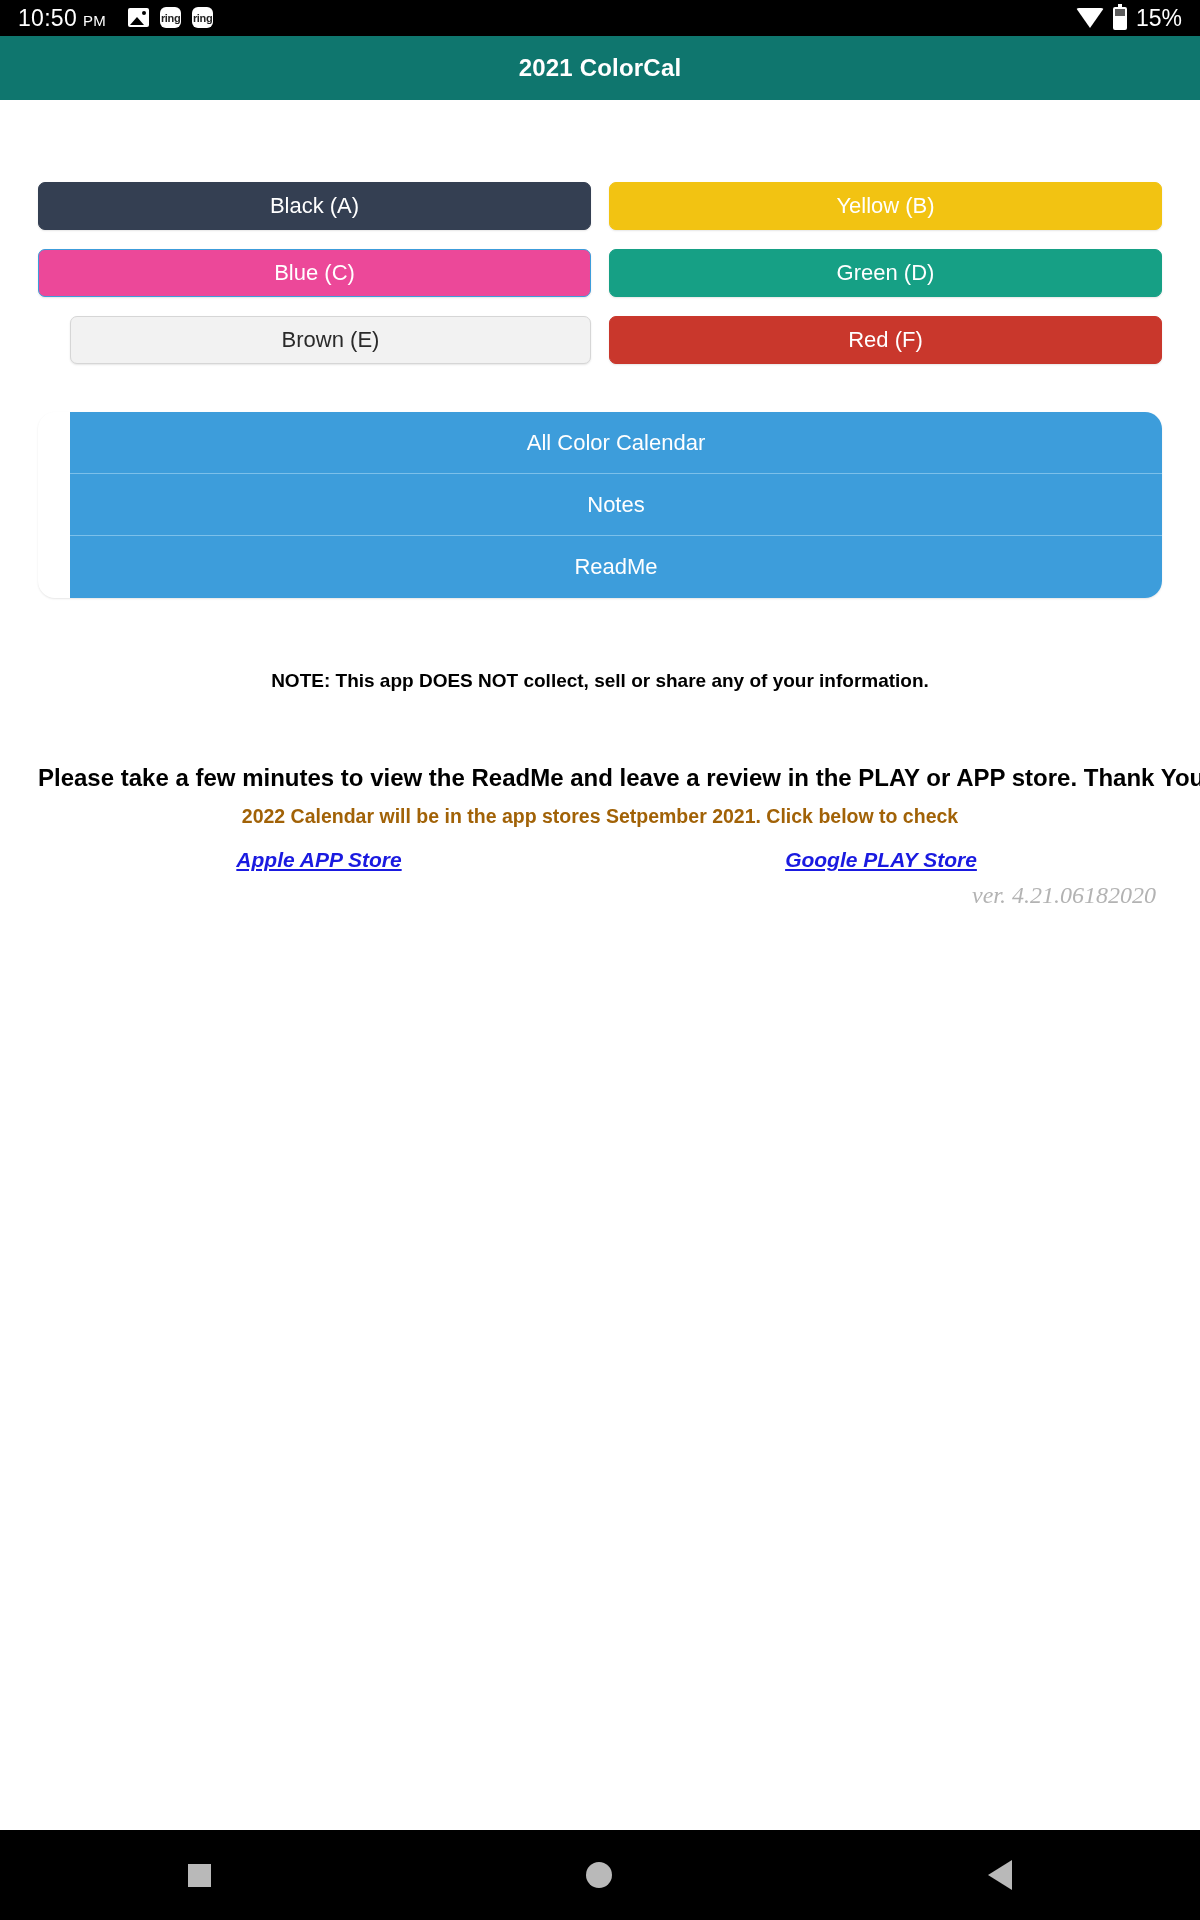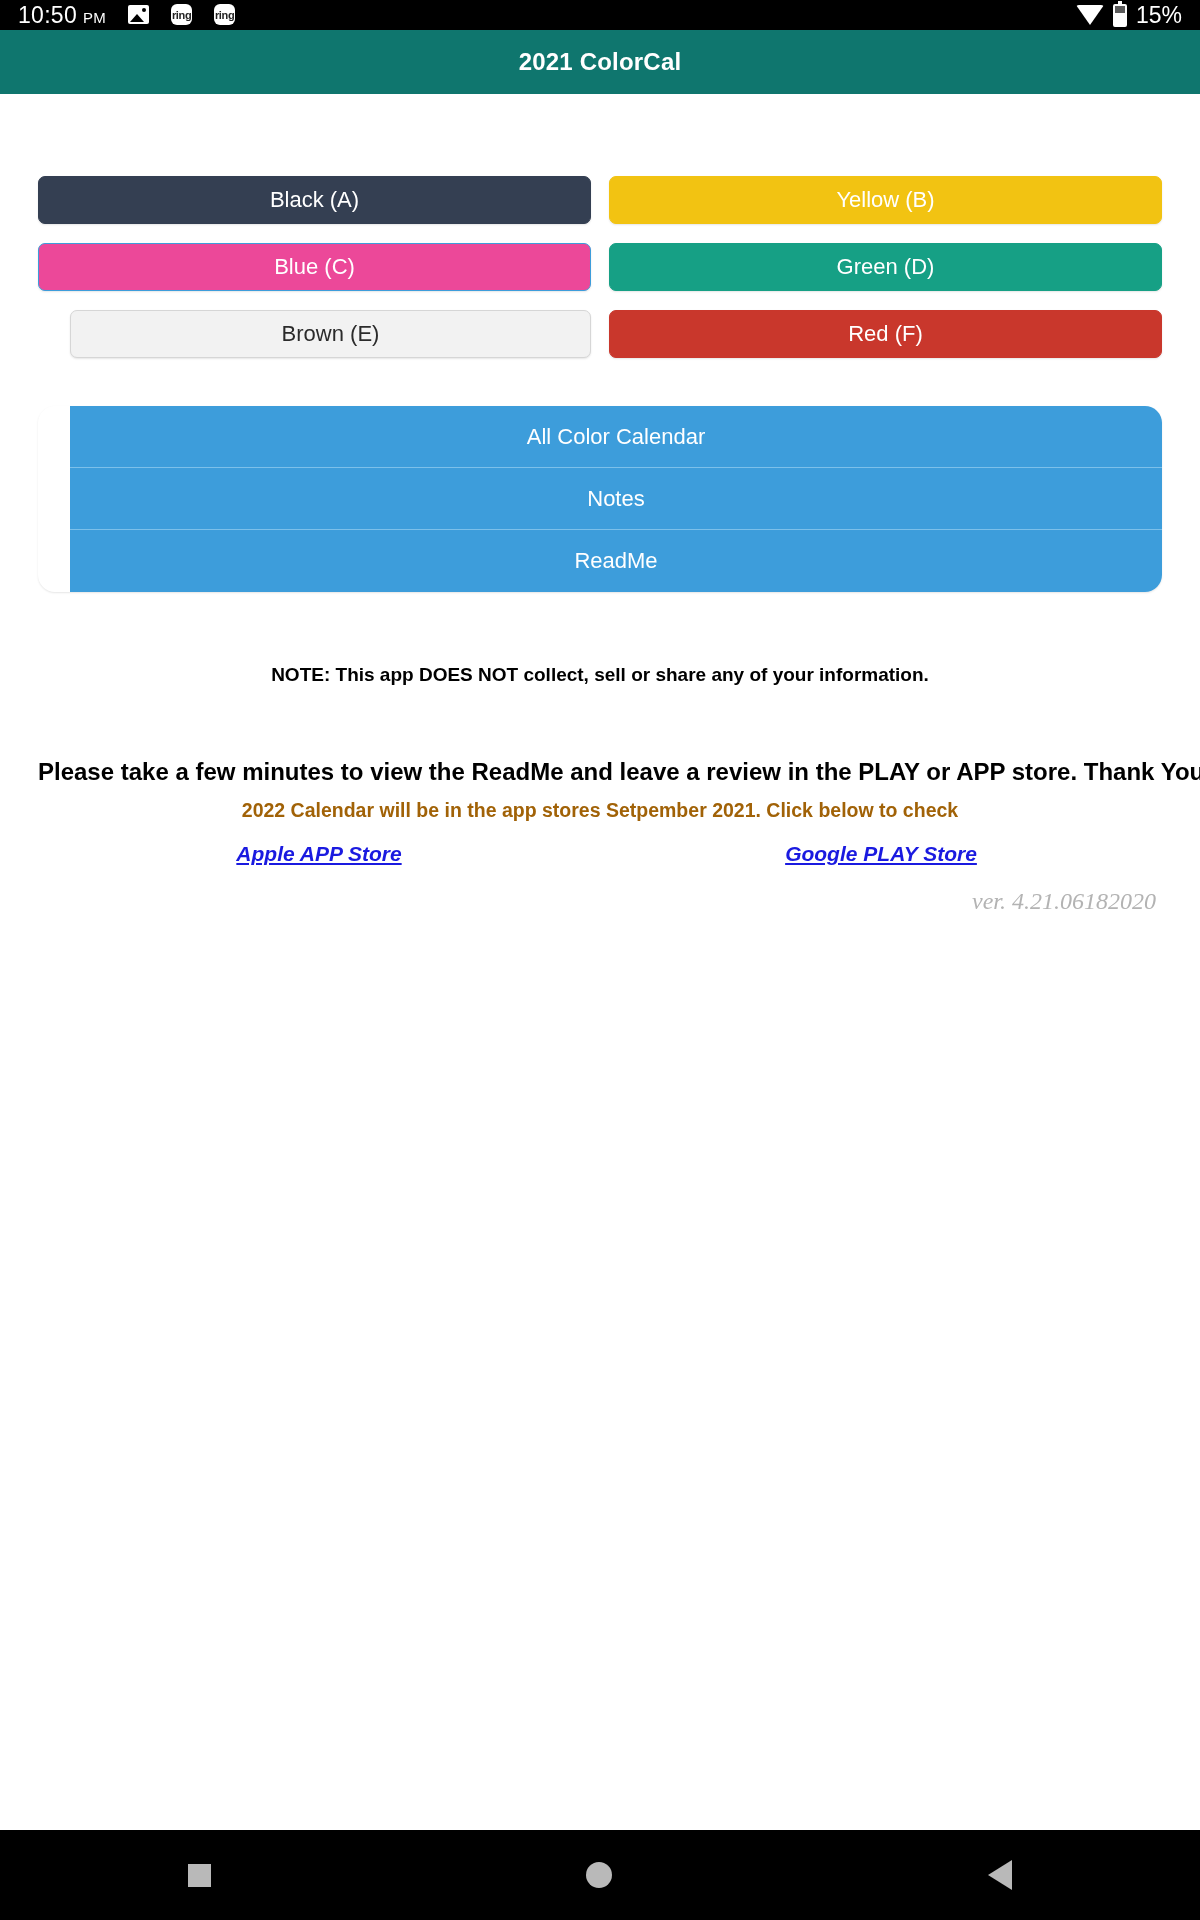--- a/index.html
+++ b/index.html
@@ -16,21 +16,21 @@
     position: relative;
     width: 1200px;
     height: 1920px;
     background: #ffffff;
     display: flex;
     flex-direction: column;
   }
 
   
   .status-bar {
-    height: 30px;
+    height: 36px;
     background: #000000;
     color: #ffffff;
     display: flex;
     align-items: center;
     padding: 8px 18px;
     flex: 0 0 auto;
   }
   .status-left {
     display: flex;
     align-items: baseline;
@@ -45,21 +45,21 @@
   .status-ampm {
     font-size: 15px;
     font-weight: 400;
     letter-spacing: 0.3px;
     margin-left: -6px;
     line-height: 1;
   }
   .status-icons-left {
     display: flex;
     align-items: center;
-    gap: 22px;
+    gap: 11px;
     margin-left: 10px;
     transform: translateY(1px);
   }
   .ico-image {
     width: 21px; height: 19px;
     background: #ffffff;
     border-radius: 2px;
     position: relative;
     overflow: hidden;
   }
@@ -233,21 +233,21 @@
     font-size: 21px;
     font-weight: bold;
     font-style: italic;
     color: #1a1ae0;
     text-decoration: underline;
     text-align: center;
     cursor: pointer;
   }
 
   .version {
-    margin-top: 22px;
+    margin-top: 10px;
     text-align: right;
     padding-right: 6px;
     font-family: "Liberation Serif", serif;
     font-style: italic;
     font-size: 24px;
     color: #b3b3b3;
   }
 
   
   .nav-bar {

